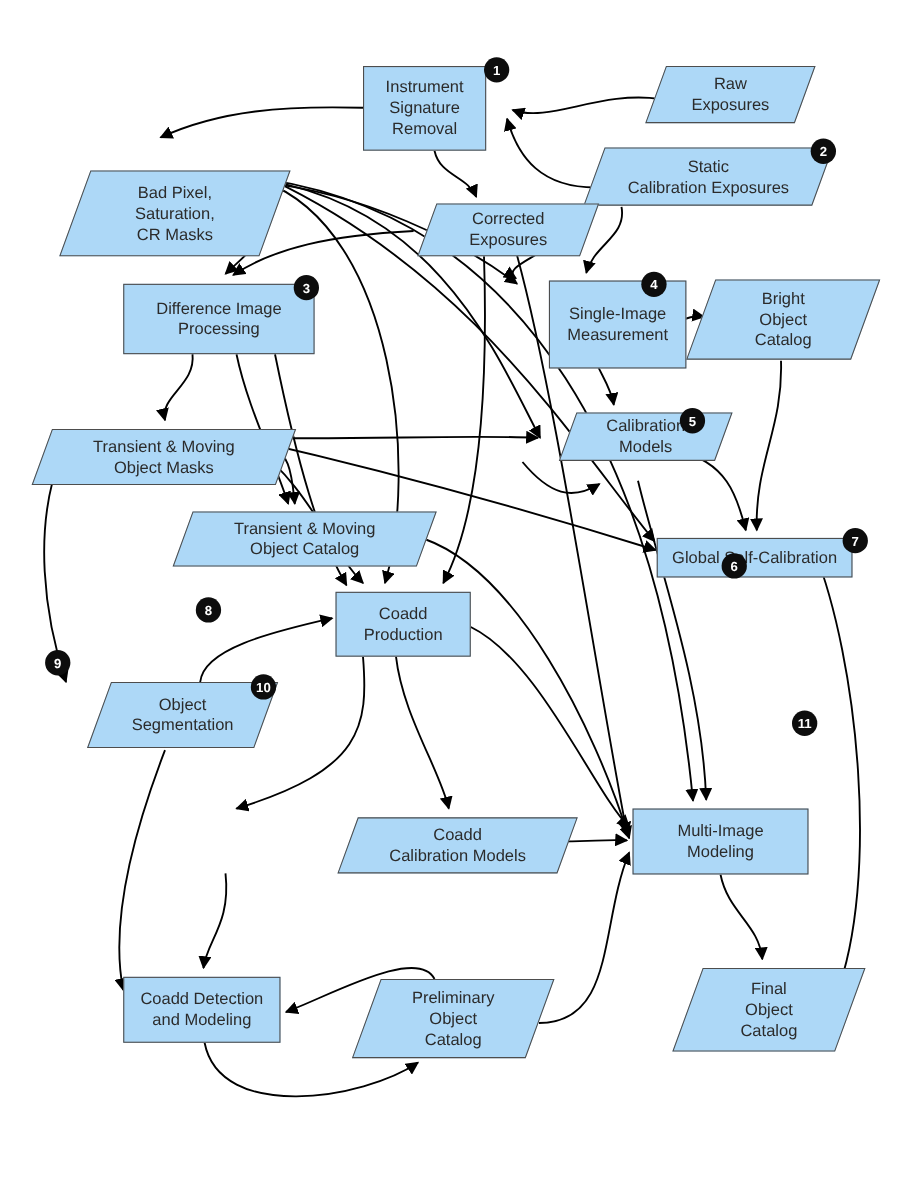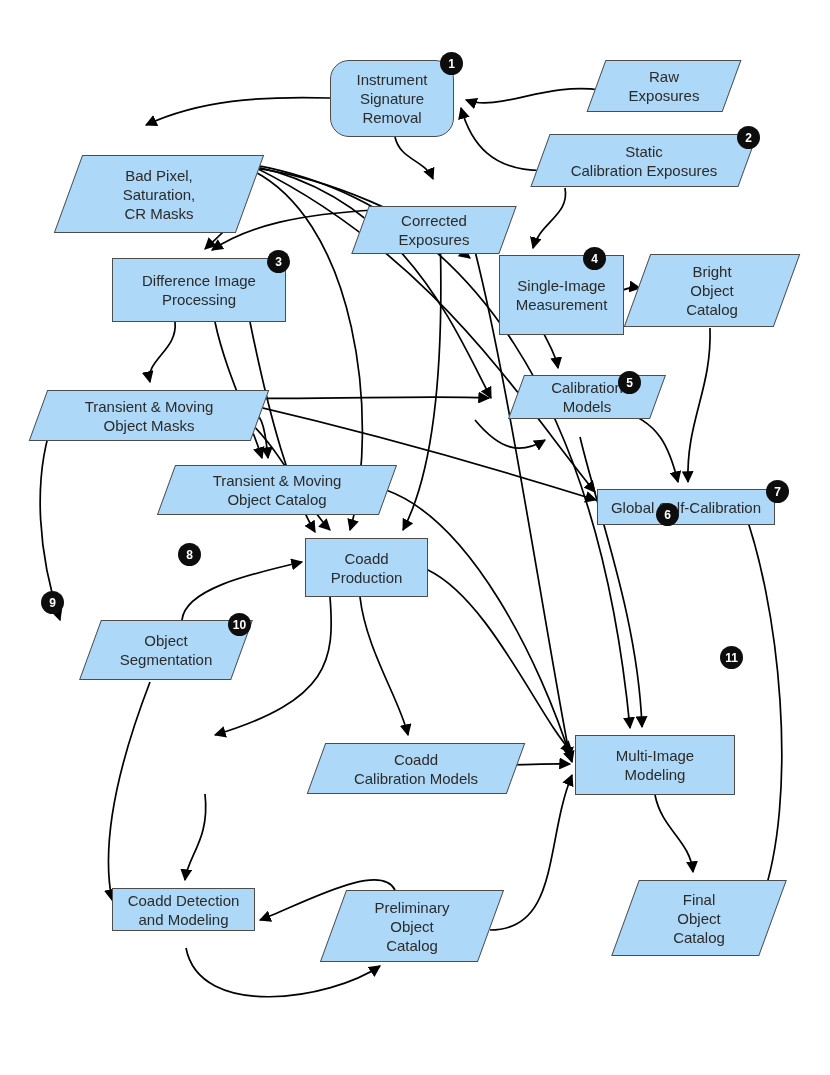--- a/index.html
+++ b/index.html
@@ -63,21 +63,21 @@
         <path d="M 395 890 C 380 860 300 905 260 920" marker-end="url(#arrow)"></path>
         <path d="M 490 930 C 560 930 545 840 572 775" marker-end="url(#arrow)"></path>
         <path d="M 150 682 C 120 760 100 840 112 900" marker-end="url(#arrow)"></path>
         <path d="M 55 415 C 30 480 40 560 60 620" marker-end="url(#arrow)"></path>
         <path d="M 760 905 C 800 800 780 600 740 500" marker-end="url(#arrow)"></path>
         <path d="M 244 162 C 430 250 520 400 595 492" marker-end="url(#arrow)"></path>
         <path d="M 475 420 C 500 450 520 455 545 440" marker-end="url(#arrow)"></path>
       </g>
   </svg>
 
-  <div class="node proc" style="left:330px;top:60px;width:124px;height:77px;border-radius:19px;">
+  <div class="node proc" style="left:330px;top:60px;width:112px;height:77px;">
     <span class="lbl">Instrument
 Signature
 Removal</span>
   </div>
   <div class="badge" style="left:440px;top:52px;">1</div>
 
   <div class="node para" style="left:596px;top:60px;width:136px;height:52px;">
     <div class="skew"></div>
     <span class="lbl">Raw
 Exposures</span>
@@ -90,21 +90,21 @@
   </div>
   <div class="badge" style="left:737px;top:126px;">2</div>
 
   <div class="node para" style="left:68px;top:133px;width:182px;height:78px;margin-top:22px;">
     <div class="skew"></div>
     <span class="lbl">Bad Pixel,
 Saturation,
 CR Masks</span>
   </div>
 
-  <div class="node para" style="left:360px;top:185px;width:148px;height:48px;margin-top:21px;">
+  <div class="node para" style="left:388px;top:185px;width:148px;height:48px;">
     <div class="skew"></div>
     <span class="lbl">Corrected
 Exposures</span>
   </div>
 
   <div class="node proc" style="left:112px;top:258px;width:174px;height:64px;">
     <span class="lbl">Difference Image
 Processing</span>
   </div>
   <div class="badge" style="left:267px;top:250px;">3</div>
@@ -163,21 +163,21 @@
     <div class="skew"></div>
     <span class="lbl">Coadd
 Calibration Models</span>
   </div>
 
   <div class="node proc" style="left:575px;top:735px;width:160px;height:60px;">
     <span class="lbl">Multi-Image
 Modeling</span>
   </div>
 
-  <div class="node proc" style="left:112px;top:888px;width:143px;height:43px;align-items:center;">
+  <div class="node proc" style="left:112px;top:888px;width:143px;height:60px;align-items:center;">
     <span class="lbl">Coadd Detection
 and Modeling</span>
   </div>
 
   <div class="node para" style="left:333px;top:890px;width:158px;height:72px;">
     <div class="skew"></div>
     <span class="lbl">Preliminary
 Object
 Catalog</span>
   </div>

